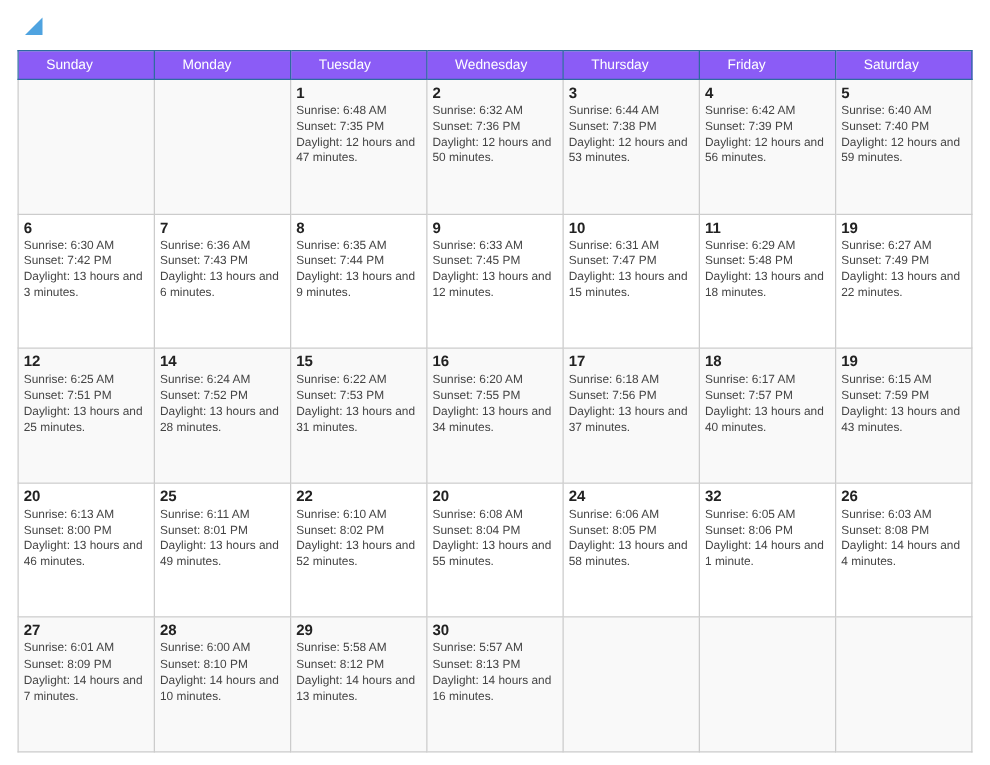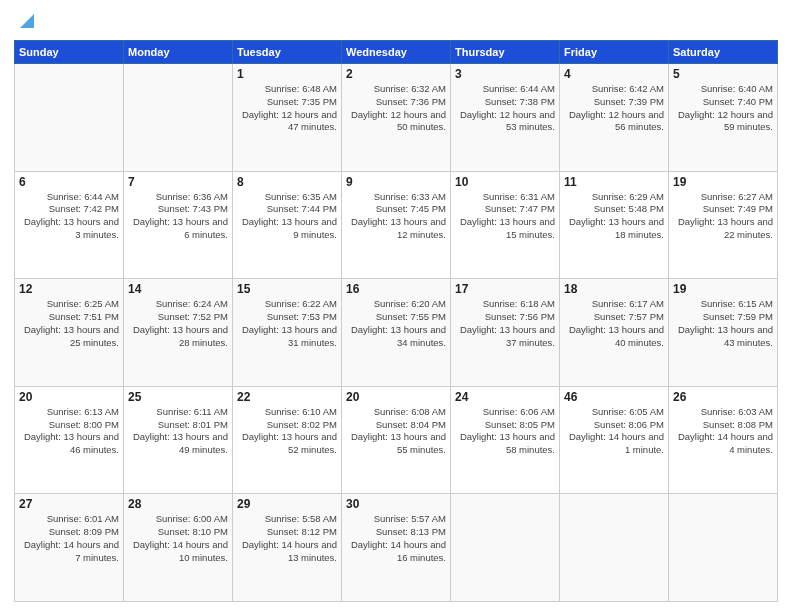--- a/index.html
+++ b/index.html
@@ -52,46 +52,45 @@
       color: #555;
     }
     .calendar {
       flex: 1;
       border: 1px solid #ccc;
       border-collapse: collapse;
       width: 100%;
       table-layout: fixed;
     }
     .calendar thead tr th {
-      background: #1d4ed8;
+      background: #8b5cf6;
       color: #fff;
       font-size: 11px;
-      font-weight: bold;
-      padding: 5px 4px;
+      font-weight: normal;
+      padding: 5px 22px;
       border: 1px solid #2e6aa0;
       text-align: left;
     }
     .calendar tbody tr td {
       border: 1px solid #ccc;
       vertical-align: top;
       padding: 3px 4px;
       height: 82px;
     }
     .day-num {
       font-weight: bold;
       font-size: 12px;
       color: #222;
       display: block;
       margin-bottom: 2px;
     }
     .day-detail {
       font-size: 9.5px;
       color: #444;
       line-height: 1.35;
-      text-align: right;
     }
     .empty-cell {
       background: #fff;
     }
     tbody tr:nth-child(odd) td {
       background: #f9f9f9;
     }
     tbody tr:nth-child(even) td {
       background: #fff;
     }
@@ -161,21 +160,21 @@
           <td>
             <span class="day-num">5</span>
             <div class="day-detail">Sunrise: 6:40 AM
 Sunset: 7:40 PM
 Daylight: 12 hours and 59 minutes.</div>
           </td>
         </tr>
         <tr>
           <td>
             <span class="day-num">6</span>
-            <div class="day-detail">Sunrise: 6:44 AM
+            <div class="day-detail">Sunrise: 6:30 AM
 Sunset: 7:42 PM
 Daylight: 13 hours and 3 minutes.</div>
           </td>
           <td>
             <span class="day-num">7</span>
             <div class="day-detail">Sunrise: 6:36 AM
 Sunset: 7:43 PM
 Daylight: 13 hours and 6 minutes.</div>
           </td>
           <td>
@@ -278,21 +277,21 @@
 Sunset: 8:04 PM
 Daylight: 13 hours and 55 minutes.</div>
           </td>
           <td>
             <span class="day-num">24</span>
             <div class="day-detail">Sunrise: 6:06 AM
 Sunset: 8:05 PM
 Daylight: 13 hours and 58 minutes.</div>
           </td>
           <td>
-            <span class="day-num">46</span>
+            <span class="day-num">32</span>
             <div class="day-detail">Sunrise: 6:05 AM
 Sunset: 8:06 PM
 Daylight: 14 hours and 1 minute.</div>
           </td>
           <td>
             <span class="day-num">26</span>
             <div class="day-detail">Sunrise: 6:03 AM
 Sunset: 8:08 PM
 Daylight: 14 hours and 4 minutes.</div>
           </td>

